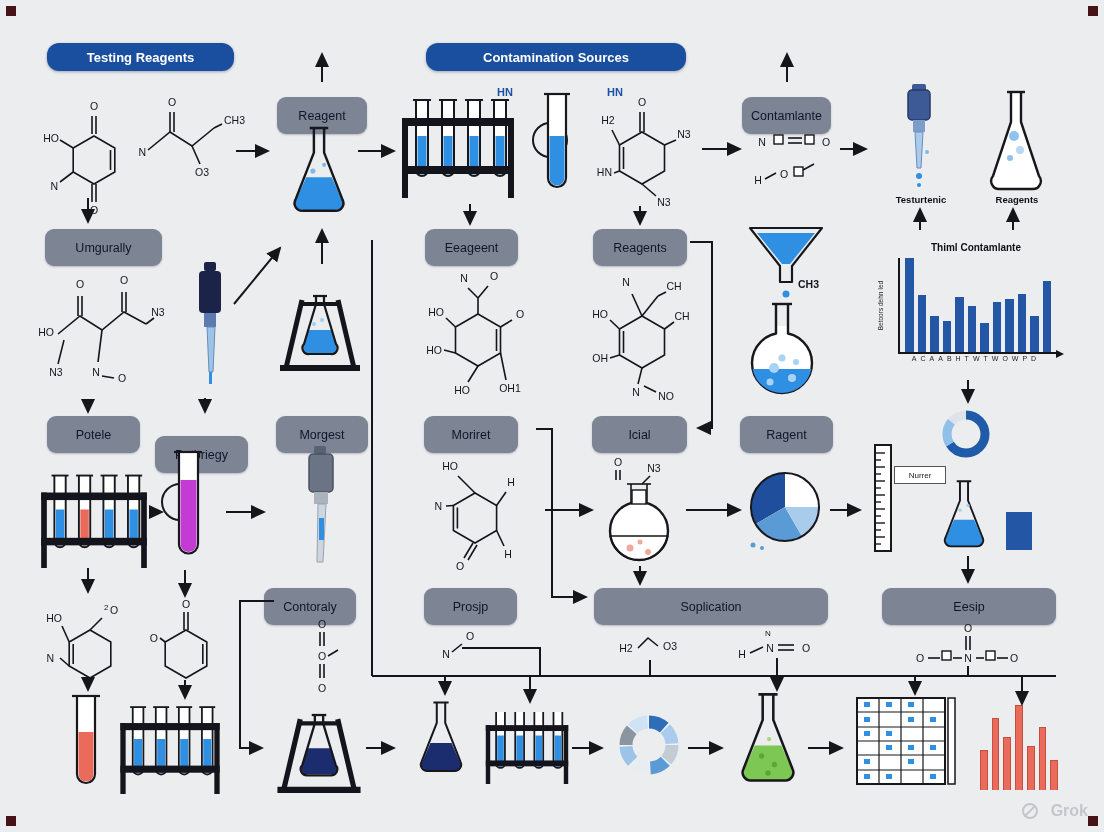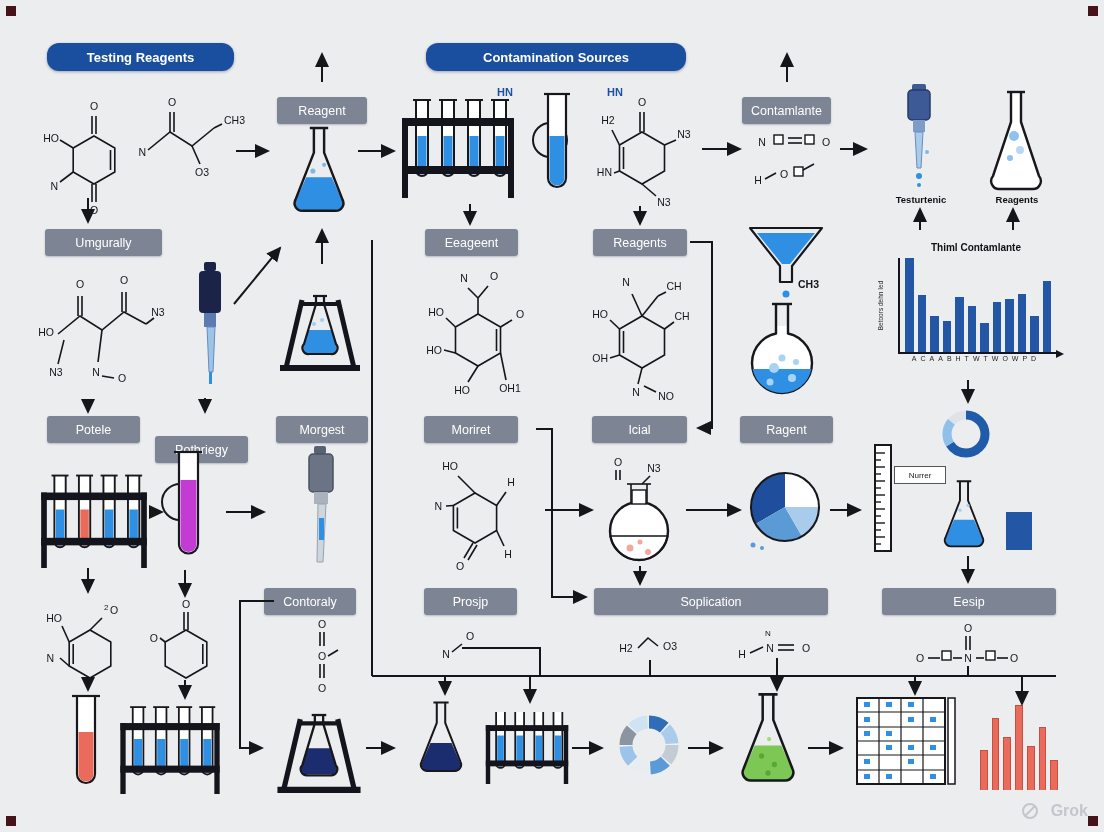--- a/index.html
+++ b/index.html
@@ -1,21 +1,21 @@
 <!DOCTYPE html>
 <html><head>
 <meta charset="utf-8">
 <style>
   html,body{margin:0;padding:0}
   body{font-family:"Liberation Sans",sans-serif;background:#fff}
   #canvas{position:relative;width:1104px;height:832px;background:#ecedef;overflow:hidden}
   .hdr{position:absolute;height:28px;background:#1a4f9f;color:#fff;display:flex;align-items:center;justify-content:center;
        font-size:13px;font-weight:bold;border-radius:12px;box-shadow:0 1px 3px rgba(20,30,60,.35)}
-  .glabel{position:absolute;height:27px;background:#7d8493;color:#ffffff;display:flex;align-items:center;justify-content:center;
-       font-size:12.5px;border-radius:3px;box-shadow:0 1px 2px rgba(20,30,60,.25)}
+  .glabel{position:absolute;height:37px;background:#7d8493;color:#0f172a;display:flex;align-items:center;justify-content:center;
+       font-size:12.5px;border-radius:9px;box-shadow:0 1px 2px rgba(20,30,60,.25)}
   .sm{position:absolute;font-weight:bold;color:#101014;text-align:center}
   .icon{position:absolute;overflow:visible}
   .mol text{font-family:"Liberation Sans",sans-serif;font-size:10.5px;fill:#15151a}
   .mol .sup{font-size:8px}
   .mol line,.mol polyline,.mol polygon,.mol path{stroke:#15151a;stroke-width:1.6;fill:none}
   .mol rect{stroke:#15151a;stroke-width:1.4;fill:#fff}
   .bars{display:flex;align-items:flex-end;height:100%}
   .bars i{display:block;flex:1;margin:0 2px}
   .bars-blue i{background:#2456a6}
   .bars-red i{background:#ea6a5b;border:1.5px solid #c6503f;border-bottom:none}

